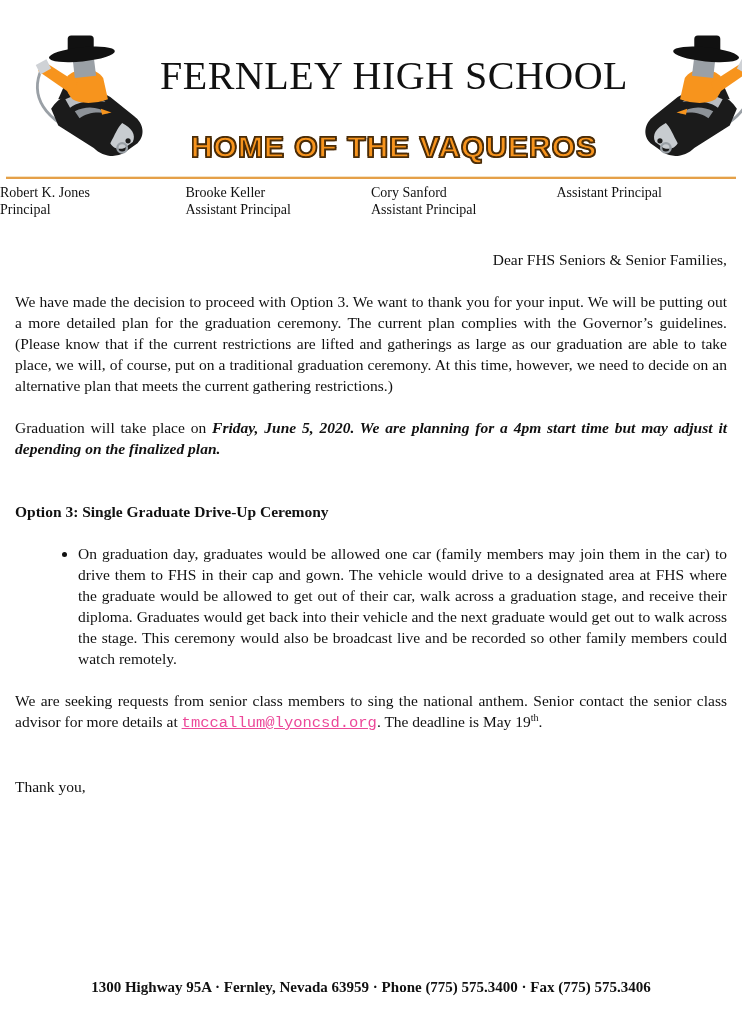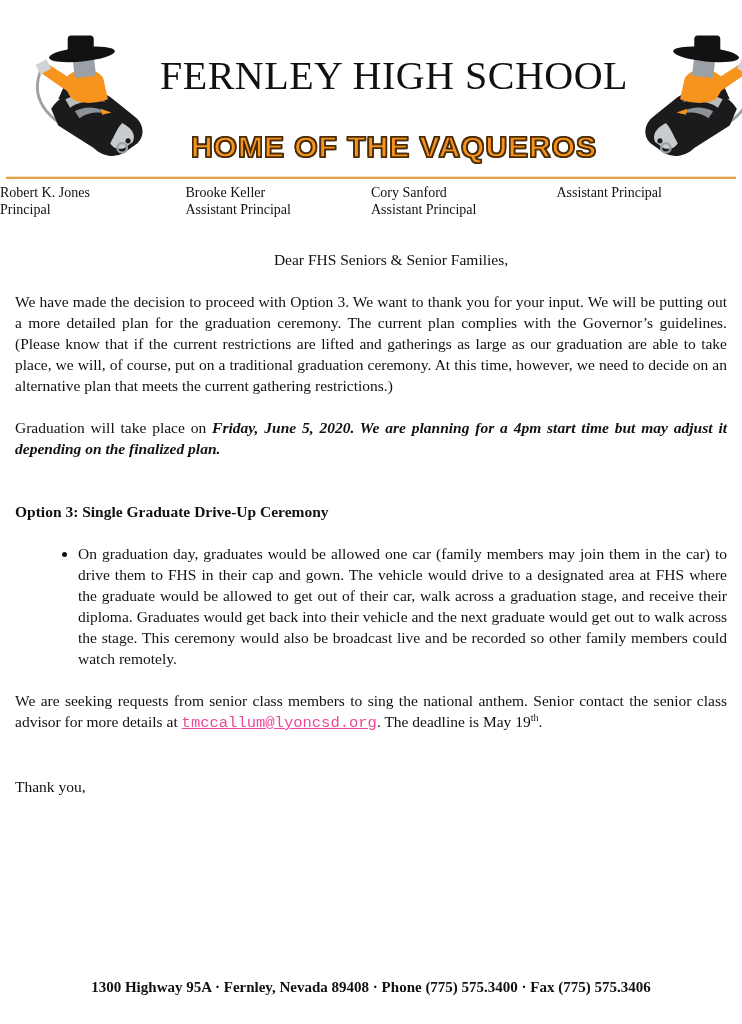--- a/index.html
+++ b/index.html
@@ -68,21 +68,21 @@
   .staff-title { font-size: 14px; line-height: 1.2; color: #111; }
 
   
   .letter {
     margin: 30px 15px 0 15px;
     font-size: 15.5px;
     line-height: 21px;
     text-align: justify;
     color: #111;
   }
-  .letter .salutation { text-align: center; margin-left: 40px; }
+  .letter .salutation { text-align: right; margin-left: 40px; }
   .letter p { margin-bottom: 21px; }
   .letter .grad-line { margin-bottom: 42px; }
   .emph { font-weight: bold; font-style: italic; }
   .option-heading {
     font-weight: bold;
     text-align: left;
     margin-bottom: 21px;
   }
   ul.bullets {
     margin: 0 0 21px 0;
@@ -220,15 +220,15 @@
     </ul>
 
     <p><span>We are seeking requests from senior class members to sing the national anthem.  Senior contact the senior class advisor for more details at </span><a class="email-link">tmccallum@lyoncsd.org</a><span>.  The deadline is May 19</span><sup>th</sup><span>.</span></p>
 
     <div class="closing-block">
       <div>Thank you,</div>
     </div>
 
   </div>
 
-  <div class="footer">1300 Highway 95A · Fernley, Nevada  89408 · Phone (775) 575.3400 · Fax (775) 575.3406</div>
+  <div class="footer">1300 Highway 95A · Fernley, Nevada  63959 · Phone (775) 575.3400 · Fax (775) 575.3406</div>
 
 </div>
 
 </body></html>

